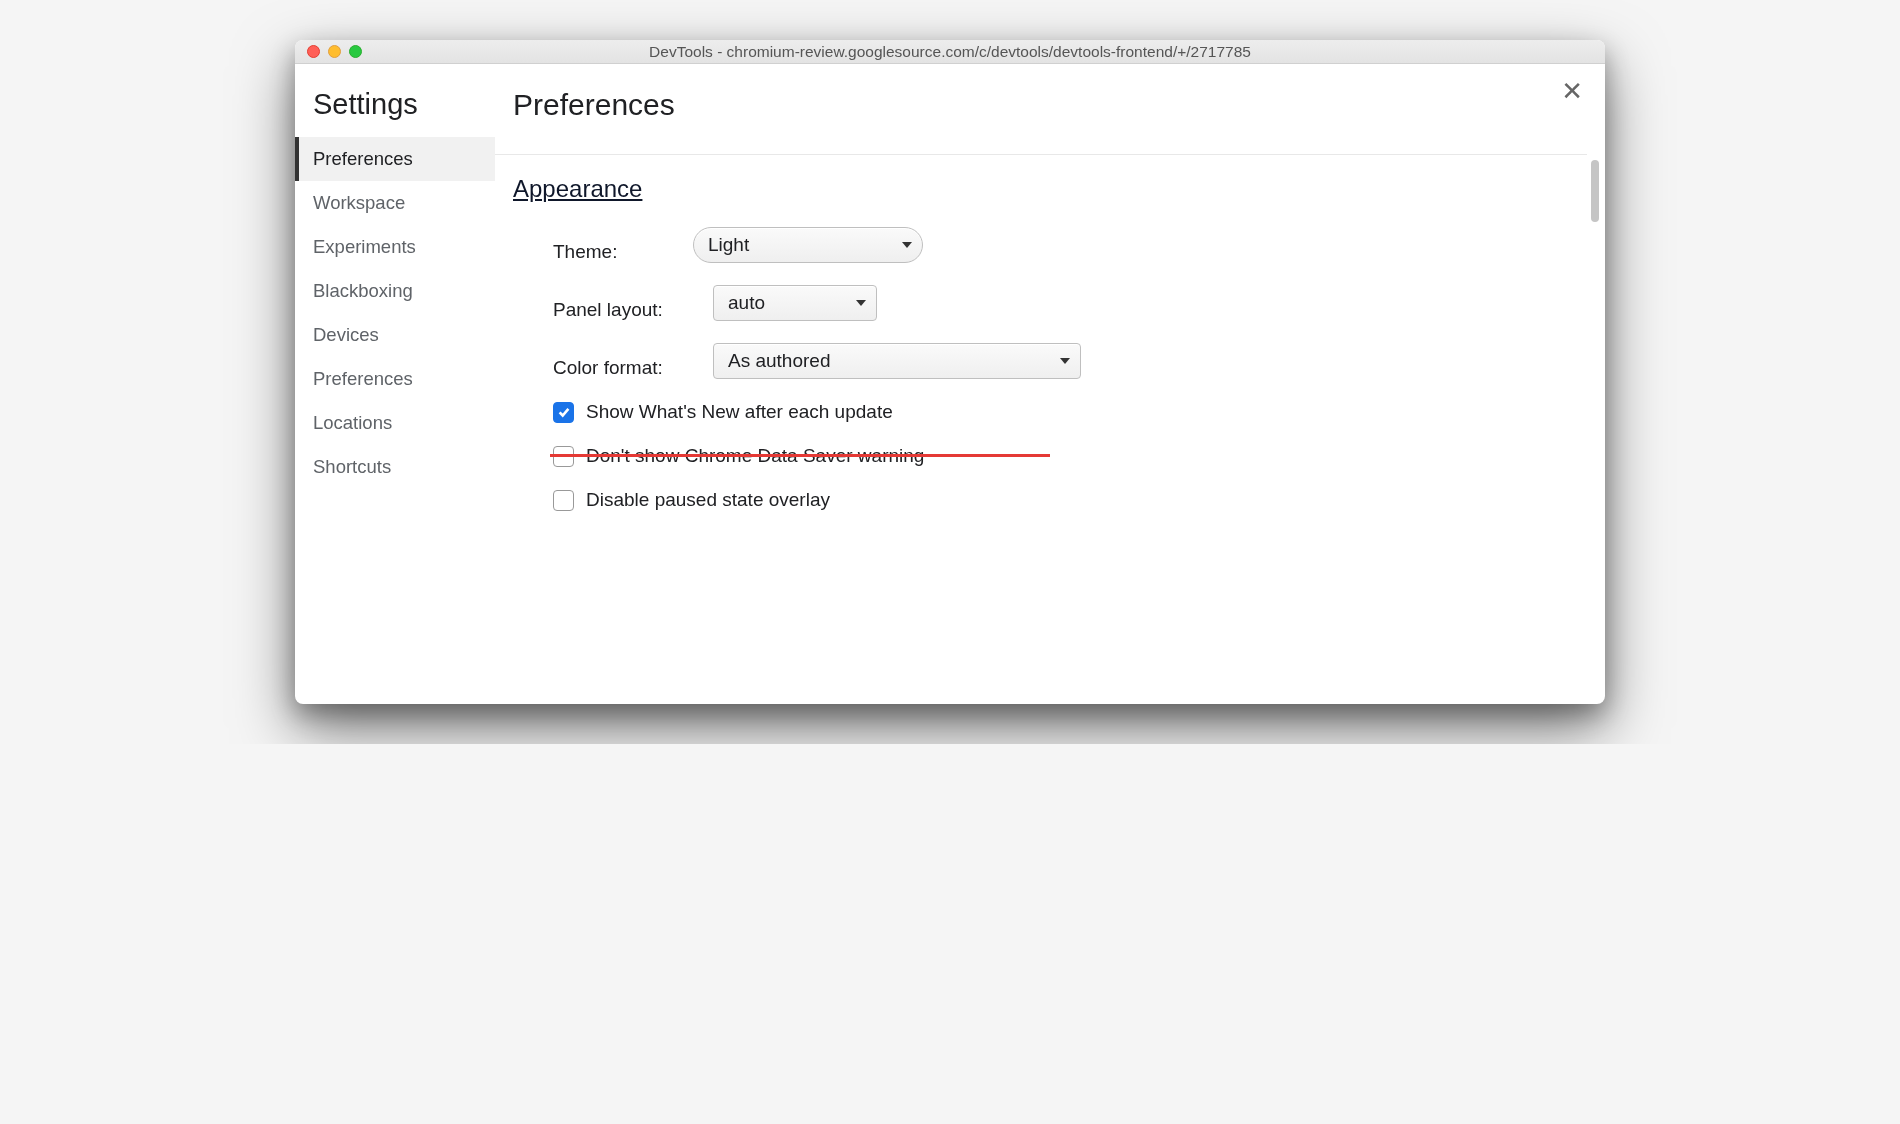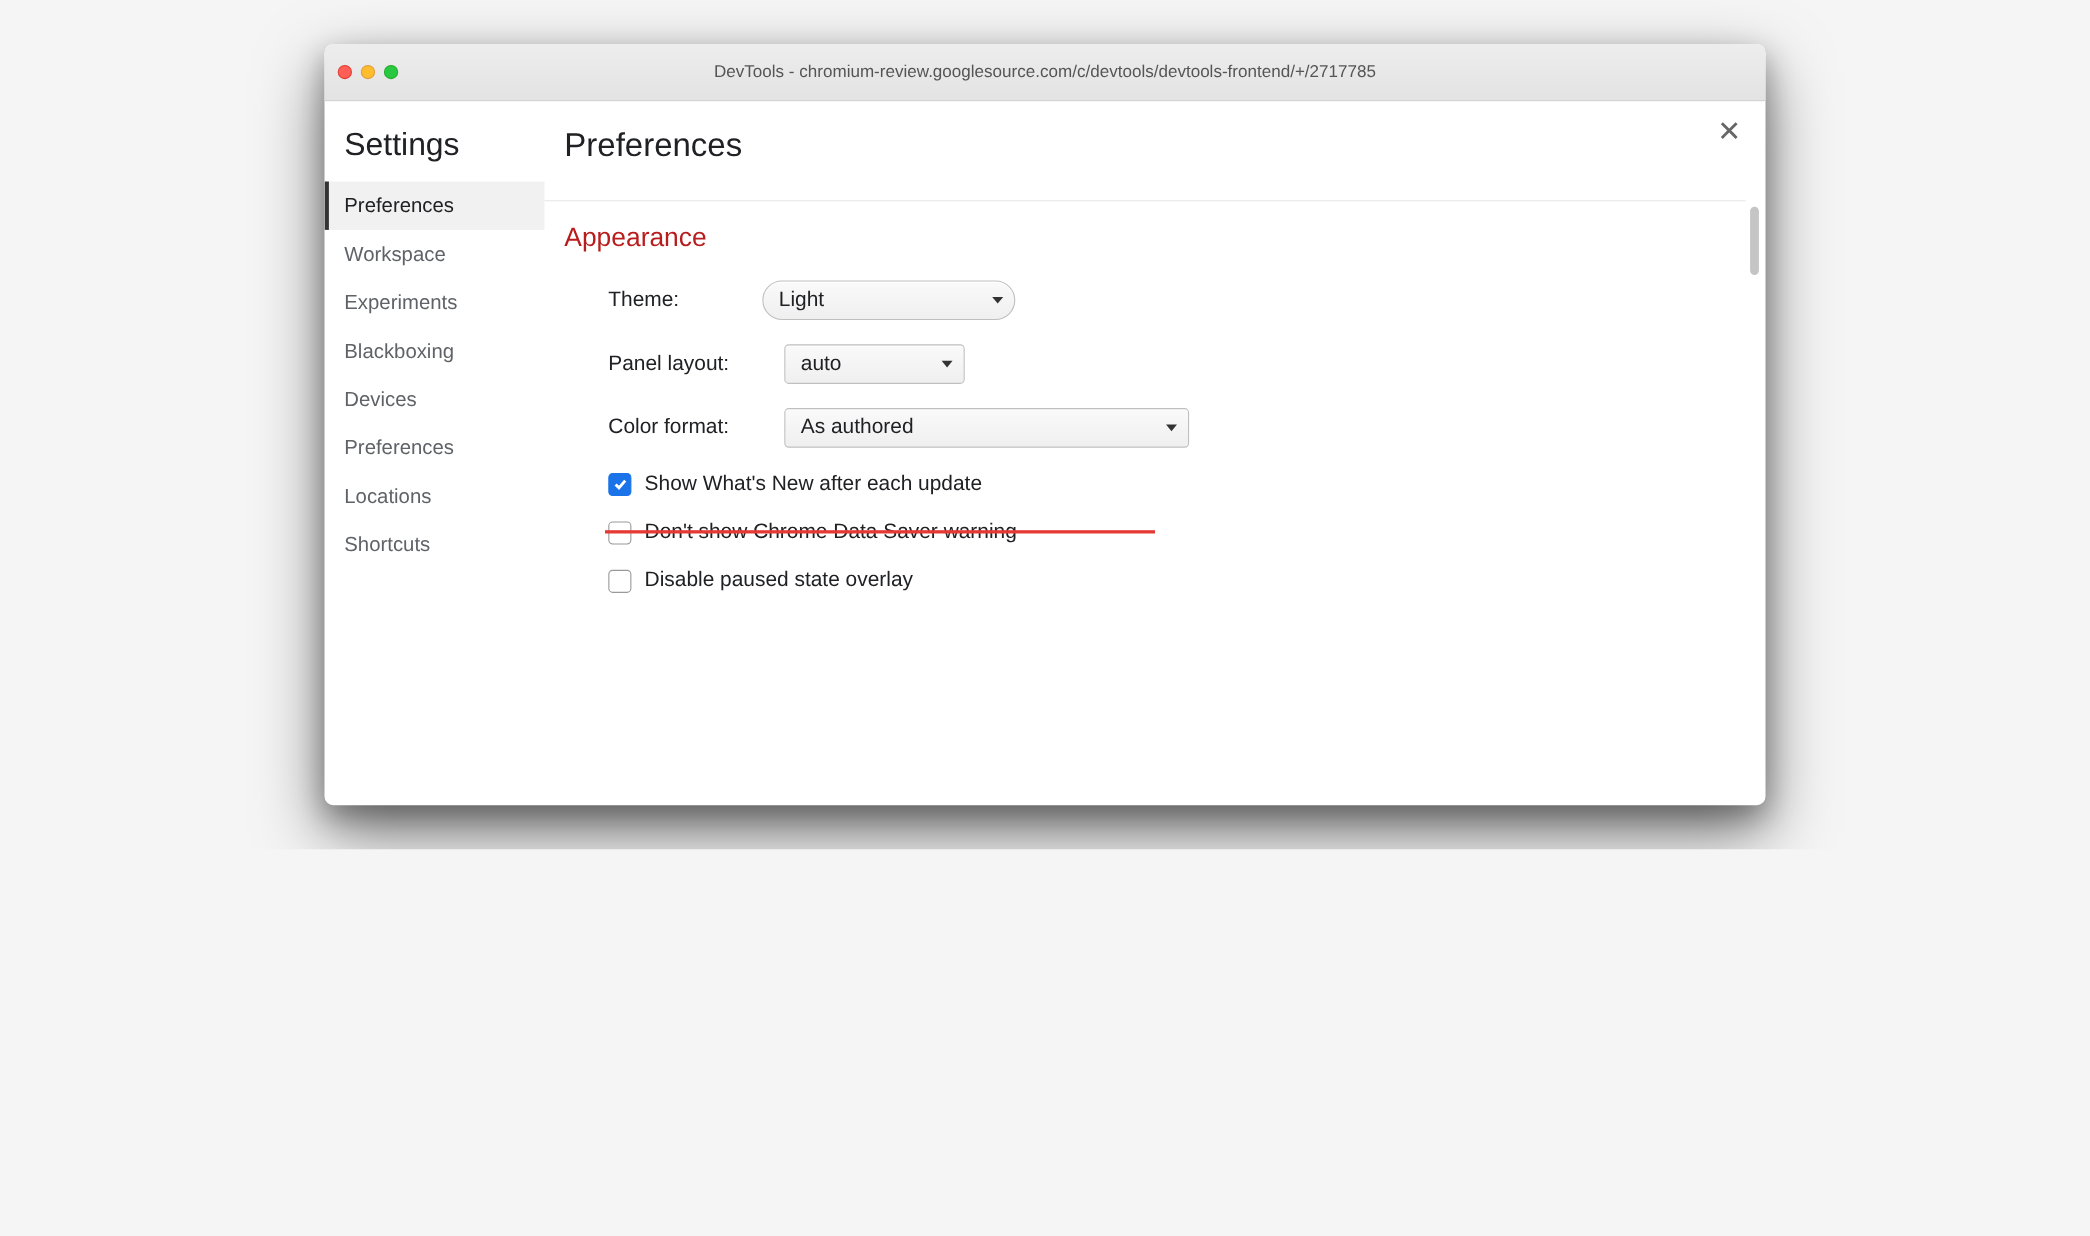--- a/index.html
+++ b/index.html
@@ -18,21 +18,21 @@
     .window {
       width: 1310px;
       background: #fff;
       border-radius: 8px;
       box-shadow: 0 25px 60px rgba(0,0,0,0.5), 0 10px 25px rgba(0,0,0,0.3);
       overflow: hidden;
     }
     .titlebar {
       background: linear-gradient(#ededed, #e3e3e3);
       border-bottom: 1px solid #d0d0d0;
-      height: 52px;
+      height: 24px;
       display: flex;
       align-items: center;
       padding: 0 12px;
       position: relative;
     }
     .traffic-lights {
       display: flex;
       gap: 8px;
     }
     .tl {
@@ -96,26 +96,27 @@
     }
     .main-title {
       font-size: 30px;
       font-weight: 400;
       color: #202124;
       margin-bottom: 32px;
     }
     .section-title {
       font-size: 24px;
       font-weight: 400;
-      color: #b91c1c;
+      color: #0f172a;
       margin-bottom: 24px;
+      text-decoration: underline;
     }
     .row {
       display: flex;
-      align-items: center;
+      align-items: flex-end;
       margin-bottom: 22px;
       margin-left: 40px;
     }
     .label {
       font-size: 19px;
       color: #202124;
       min-width: 140px;
     }
     .label.panel { min-width: 160px; }
     .label.color { min-width: 160px; }

